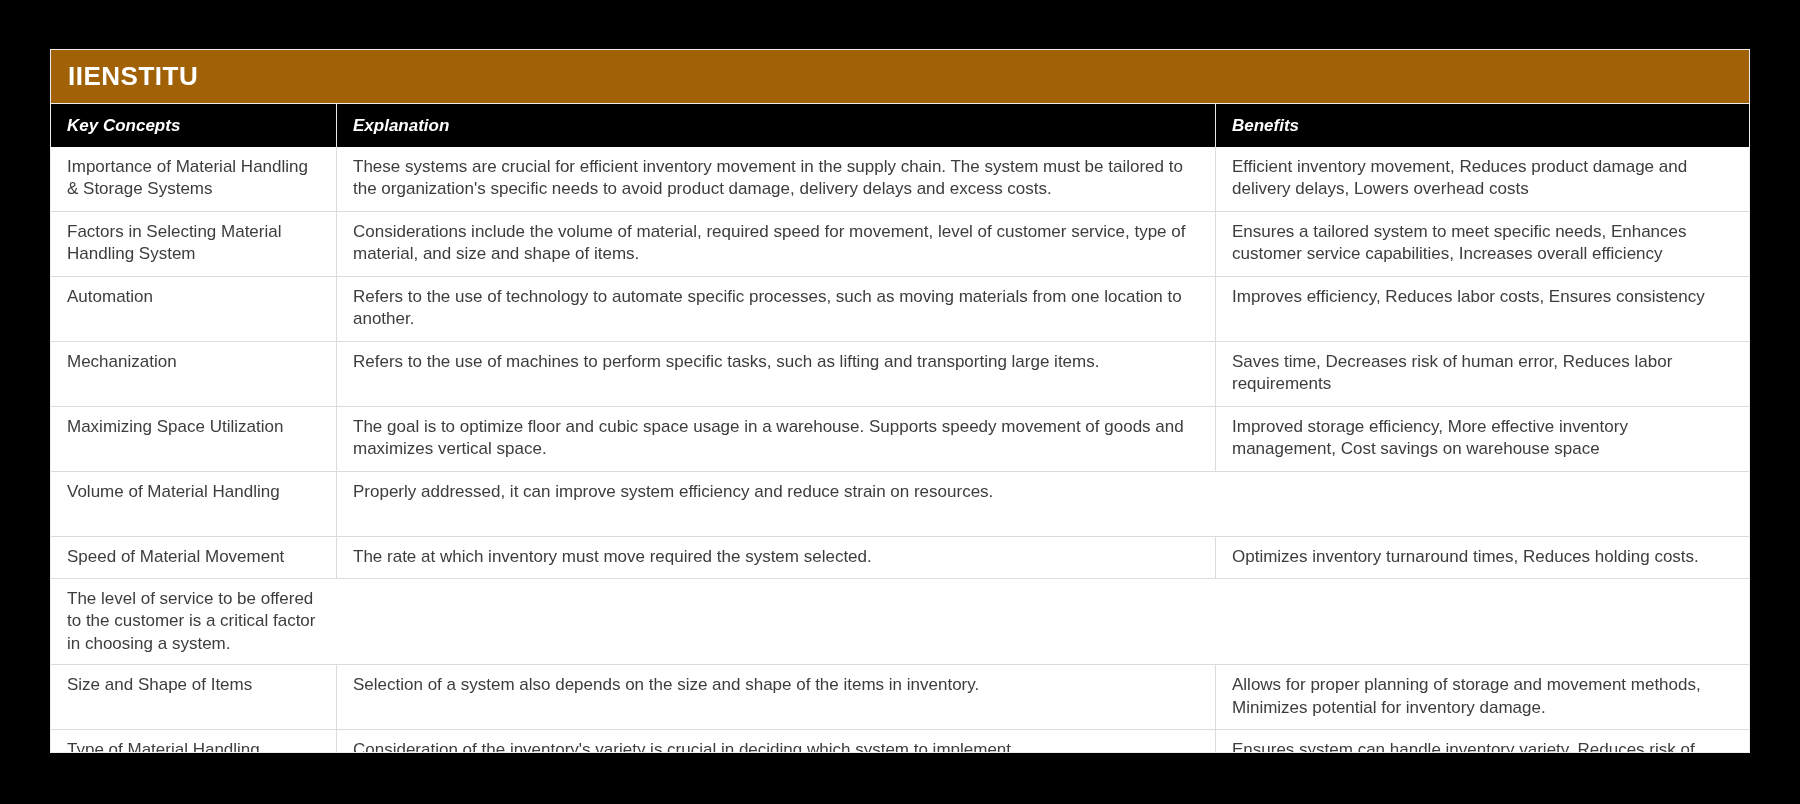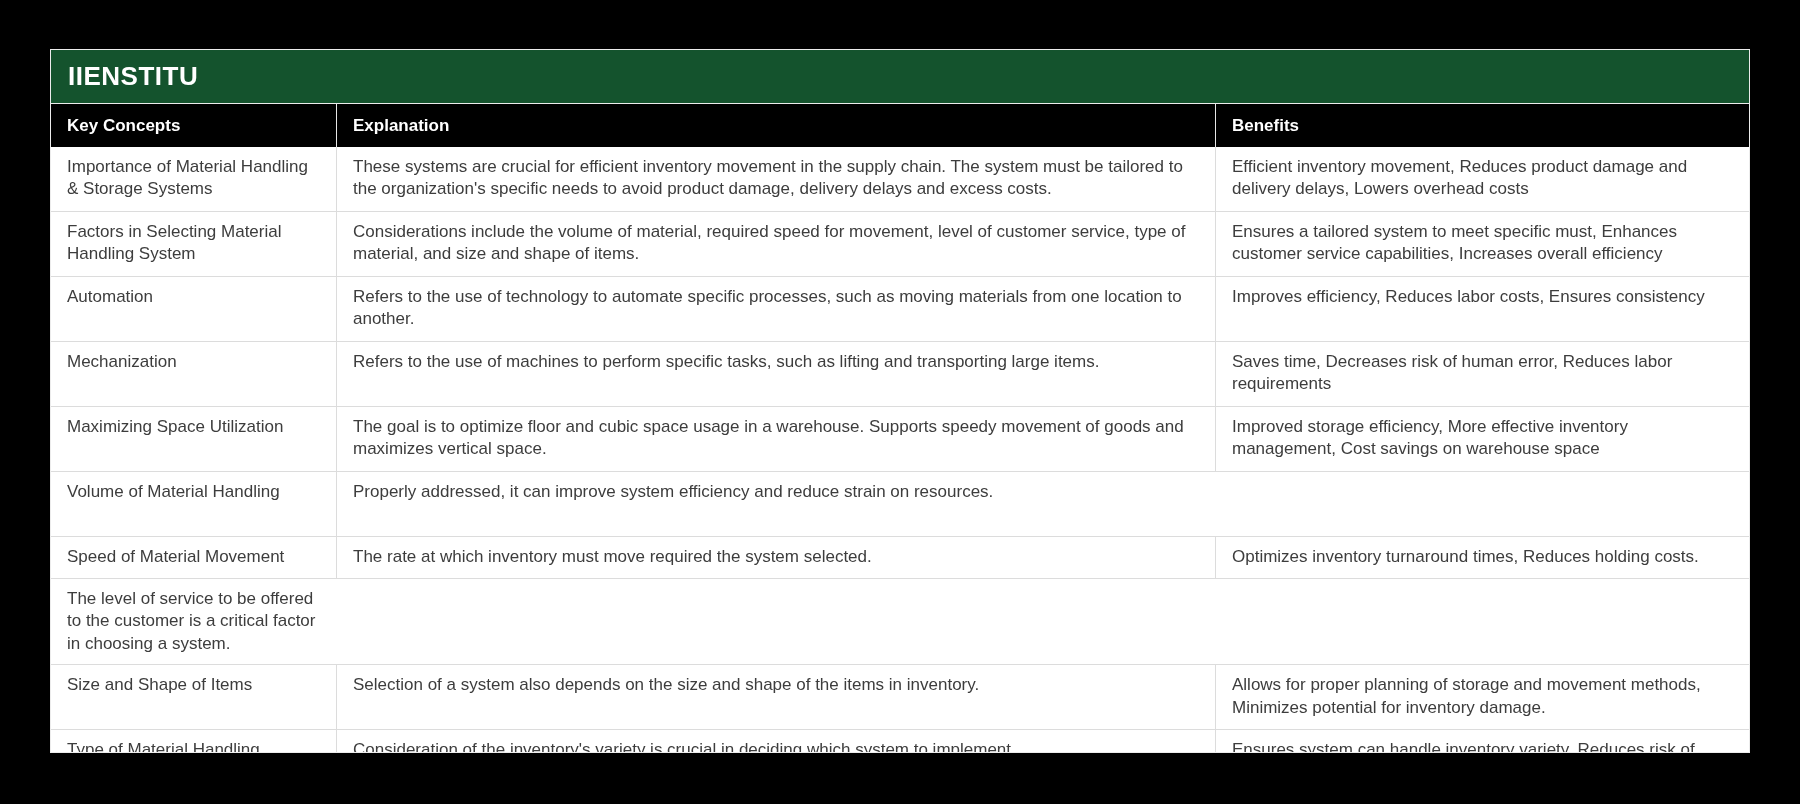--- a/index.html
+++ b/index.html
@@ -31,20 +31,21 @@
     font-weight: bold;
     letter-spacing: 0.5px;
   }
   .grid-row {
     display: grid;
     grid-template-columns: 286px 879px 1fr;
   }
   .header-row {
     background: #000000;
     height: 43px;
+    font-style: italic;
   }
   .header-cell {
     display: flex;
     align-items: center;
     padding: 0 16px;
     color: #ffffff;
     font-size: 17px;
     font-weight: bold;
     border-right: 1px solid #e6e6e6;
   }
@@ -64,21 +65,21 @@
     border-right: 1px solid #dcdcdc;
   }
   .cell:last-child { border-right: none; }
   .row-tall { min-height: 65px; }
   .row-short { min-height: 42px; }
 </style>
 </head>
 <body style="background: rgb(0, 0, 0);">
 
 <div class="card" style="border-color: rgb(236, 236, 236);">
-  <div class="title-bar" style="background: #14532d;">
+  <div class="title-bar" style="background: #a16207;">
     <span class="title">IIENSTITU</span>
   </div>
 
   <div class="grid-row header-row">
     <div class="header-cell">Key Concepts</div>
     <div class="header-cell">Explanation</div>
     <div class="header-cell">Benefits</div>
   </div>
 
   <div>
@@ -94,21 +95,21 @@
         </div>
       </div>
       <div class="grid-row body-row row-tall">
         <div class="cell">
           <span>Factors in Selecting Material Handling System</span>
         </div>
         <div class="cell">
           <span>Considerations include the volume of material, required speed for movement, level of customer service, type of material, and size and shape of items.</span>
         </div>
         <div class="cell">
-          <span>Ensures a tailored system to meet specific must, Enhances customer service capabilities, Increases overall efficiency</span>
+          <span>Ensures a tailored system to meet specific needs, Enhances customer service capabilities, Increases overall efficiency</span>
         </div>
       </div>
       <div class="grid-row body-row row-tall">
         <div class="cell">
           <span>Automation</span>
         </div>
         <div class="cell">
           <span>Refers to the use of technology to automate specific processes, such as moving materials from one location to another.</span>
         </div>
         <div class="cell">

